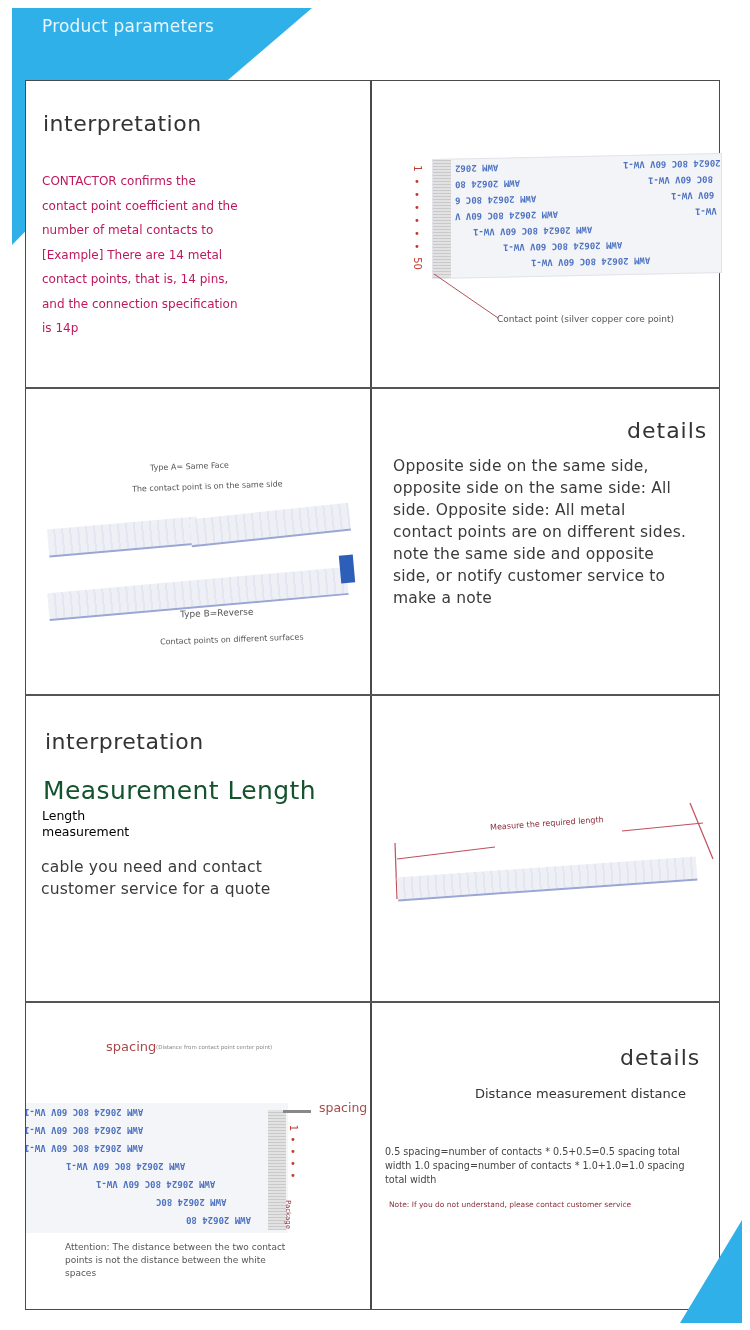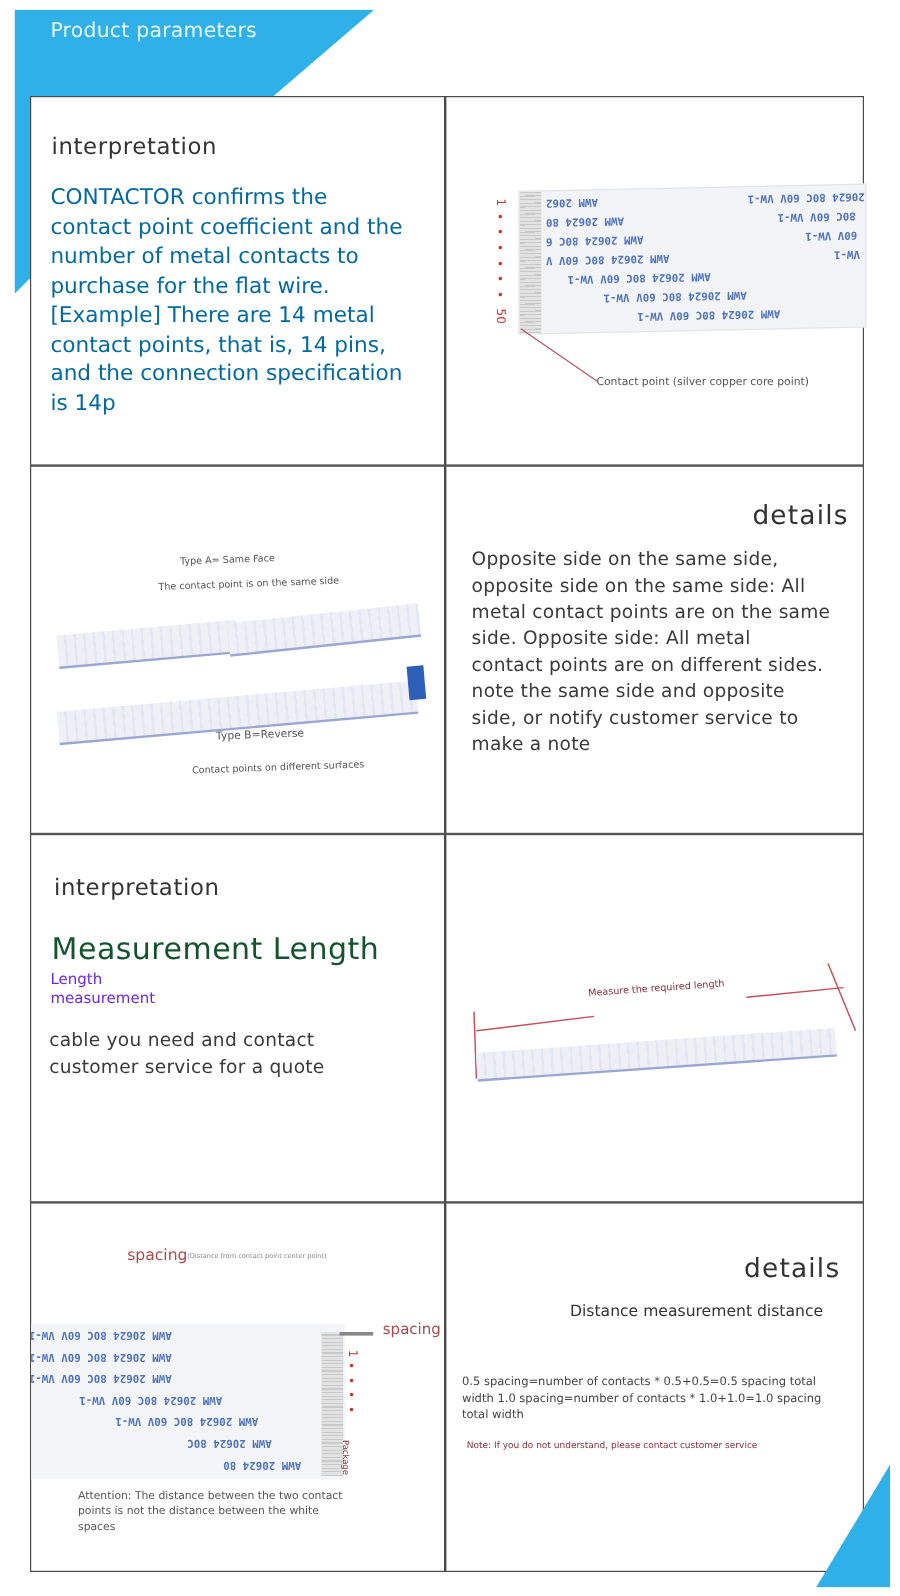--- a/index.html
+++ b/index.html
@@ -9,22 +9,22 @@
     .banner-strip { position:absolute; left:12px; top:80px; width:13px; height:165px; background:#2fb0e8;
       clip-path: polygon(0 0, 100% 0, 100% 92%, 0 100%); }
     .banner-title { position:absolute; left:42px; top:16px; color:#e8f7ff; font-size:17px; letter-spacing:0.2px; }
     .corner { position:absolute; left:680px; top:1220px; width:62px; height:103px; background:#2fb0e8;
       clip-path: polygon(100% 0, 100% 100%, 0 100%); }
     .grid { position:absolute; left:25px; top:80px; width:695px; height:1230px; border:1.5px solid #4a4a4a; box-sizing:border-box; background:transparent; }
     .vline { position:absolute; left:370px; top:80px; width:1.5px; height:1230px; background:#4a4a4a; }
     .hline { position:absolute; left:25px; width:695px; height:1.5px; background:#555; }
     .cell { position:absolute; }
     .t { position:absolute; margin:0; }
-    .h-interp { font-size:19px; color:#333; letter-spacing:0.5px; }
-    .body-lg { font-size:18px; line-height:24.5px; color:#0369a1; }
+    .h-interp { font-size:22px; color:#333; letter-spacing:0.5px; }
+    .body-lg { font-size:12px; line-height:24.5px; color:#be185d;margin-top:16px; }
     .body-md { font-size:15.5px; line-height:22px; color:#3a3a3a; letter-spacing:0.2px; }
     .details { font-size:22px; color:#333; letter-spacing:1px; }
     .red { color:#a94a4a; }
     .tiny { font-size:8px; color:#555; }
     .cable { position:absolute; background:#f3f4f7; border:1px solid #e2e4ea; overflow:hidden; }
     .cable .row { position:absolute; white-space:nowrap; font-family:"DejaVu Sans Mono", monospace; font-weight:bold; color:#4e73c2; font-size:9px; transform:rotate(180deg); transform-origin:center; }
     .contacts { position:absolute; background:repeating-linear-gradient(0deg,#c9c9c9 0 1px,#e2e2e2 1px 3px); }
     .pinlabels { position:absolute; color:#c0392b; font-size:10px; line-height:13px; text-align:center; }
     .ribbon { position:absolute; height:26px; background:repeating-linear-gradient(90deg,#eef0f6 0 6px,#e3e7f1 6px 8px); border-bottom:2px solid #9aa6d4; }
     .ribbon-blue { position:absolute; width:14px; height:28px; background:#2d5fb8; }
@@ -40,21 +40,20 @@
 <div class="vline"></div>
 <div class="hline" style="top:387px"></div>
 <div class="hline" style="top:694px"></div>
 <div class="hline" style="top:1001px"></div>
 
 <div class="t h-interp" style="left:43px; top:111px">interpretation</div>
 <div class="t body-lg" style="left:42px; top:153px">
   <div>CONTACTOR confirms the</div>
   <div>contact point coefficient and the</div>
   <div>number of metal contacts to</div>
-  <div>purchase for the flat wire.</div>
   <div>[Example] There are 14 metal</div>
   <div>contact points, that is, 14 pins,</div>
   <div>and the connection specification</div>
   <div>is 14p</div>
 </div>
 
 <div class="cell" style="left:410px; top:150px; width:310px; height:180px">
   <div class="pinlabels" style="left:0; top:12px; width:14px">
     <div style="transform:rotate(90deg)">1</div>
     <div>•</div>
@@ -93,31 +92,30 @@
   <div class="ribbon" style="left:18px; top:125px; width:300px; transform:rotate(-5deg)"></div>
   <div class="ribbon-blue" style="left:310px; top:100px; transform:rotate(-5deg)"></div>
   <div class="t" style="left:150px; top:153px; font-size:9px; color:#555; transform:rotate(-2deg)">Type B=Reverse</div>
   <div class="t tiny" style="left:130px; top:180px; transform:rotate(-2deg)">Contact points on different surfaces</div>
 </div>
 
 <div class="t details" style="left:627px; top:418px">details</div>
 <div class="t body-md" style="left:393px; top:455px">
   <div>Opposite side on the same side,</div>
   <div>opposite side on the same side: All</div>
-  <div>metal contact points are on the same</div>
   <div>side. Opposite side: All metal</div>
   <div>contact points are on different sides.</div>
   <div>note the same side and opposite</div>
   <div>side, or notify customer service to</div>
   <div>make a note</div>
 </div>
 
 <div class="t h-interp" style="left:45px; top:729px">interpretation</div>
 <div class="t" style="left:43px; top:776px; font-size:25px; color:#14532d; letter-spacing:0.4px">Measurement Length</div>
-<div class="t" style="left:42px; top:808px; font-size:12.5px; line-height:16px; color:#6d28d9">
+<div class="t" style="left:42px; top:808px; font-size:12.5px; line-height:16px; color:#000000">
   <div>Length</div>
   <div>measurement</div>
 </div>
 <div class="t body-md" style="left:41px; top:856px">
   <div>cable you need and contact</div>
   <div>customer service for a quote</div>
 </div>
 
 <div class="cell" style="left:385px; top:795px; width:335px; height:105px">
   <svg style="position:absolute; left:0; top:0" width="335" height="105">

